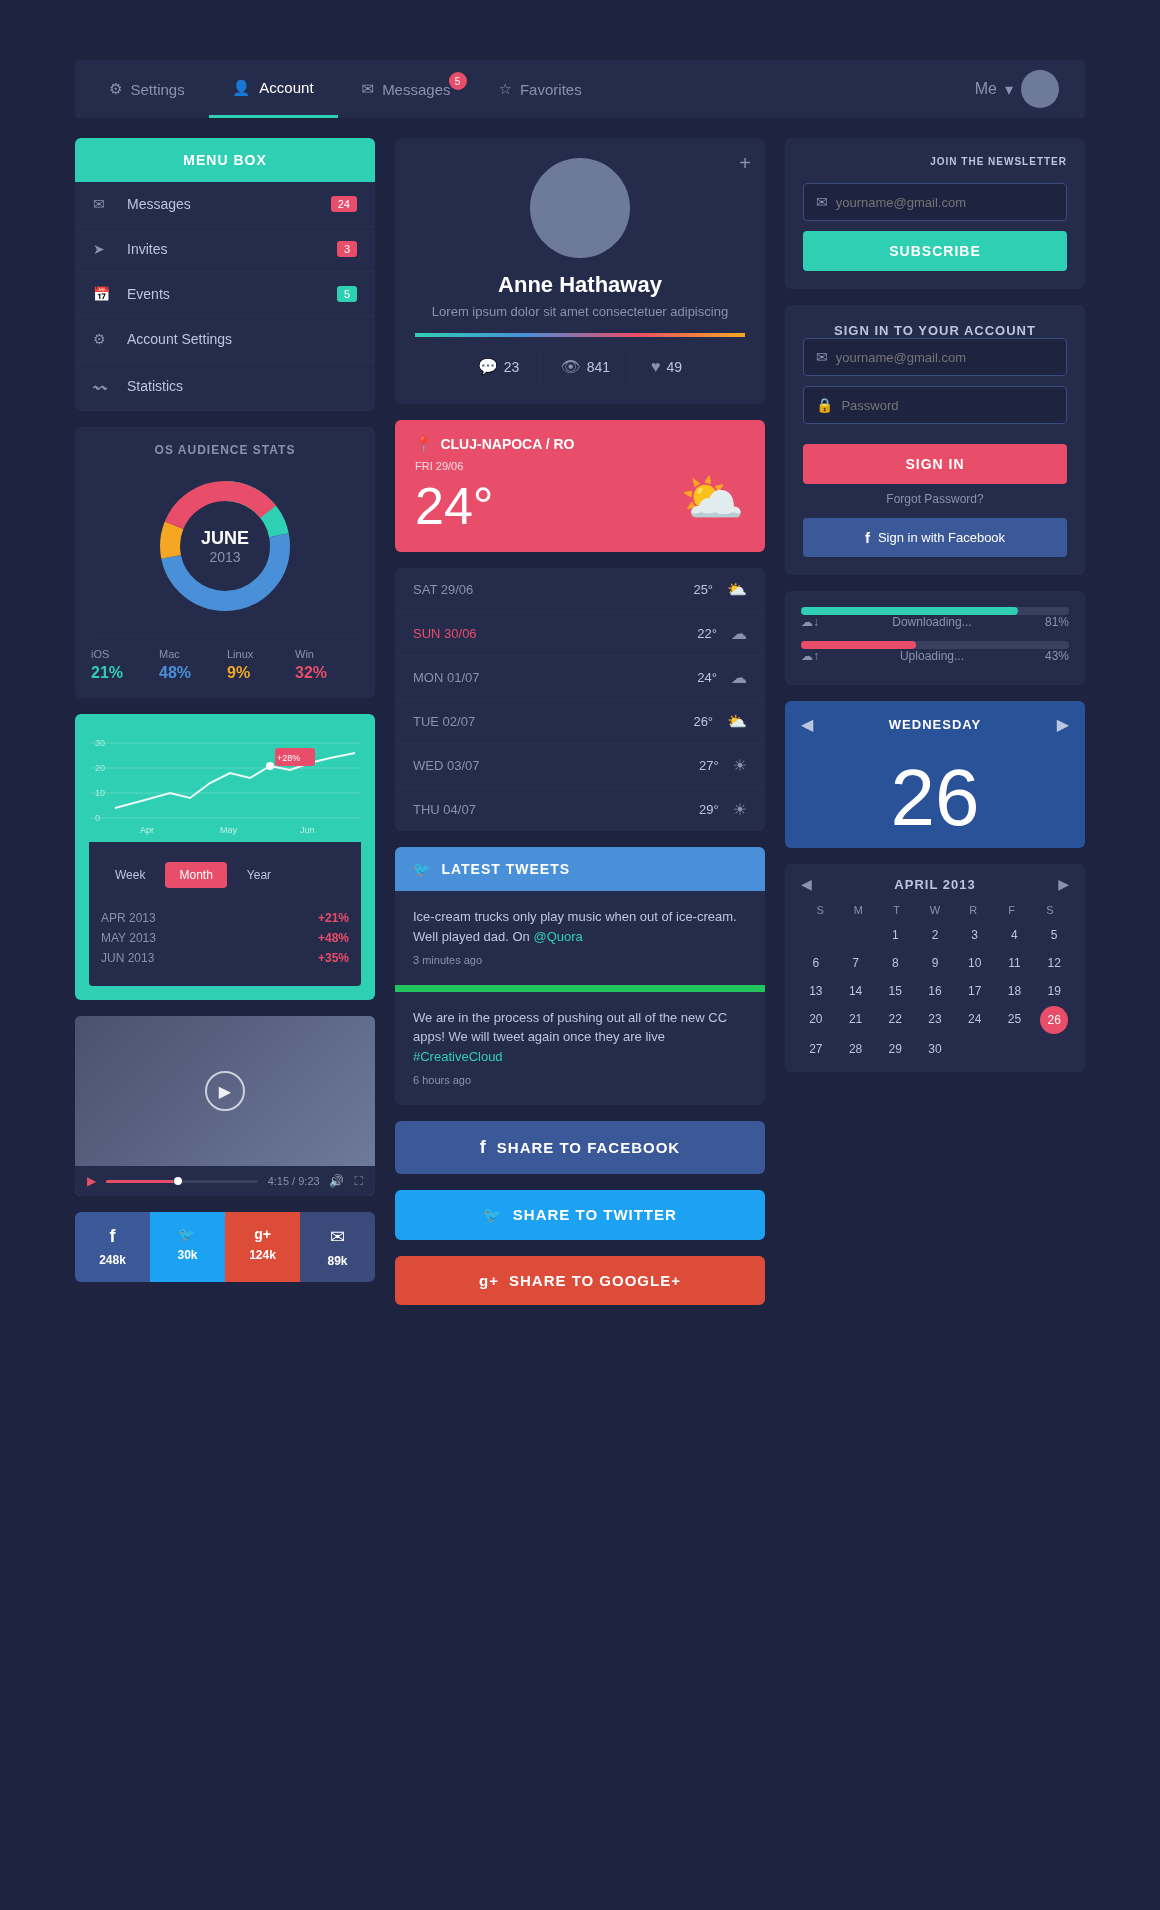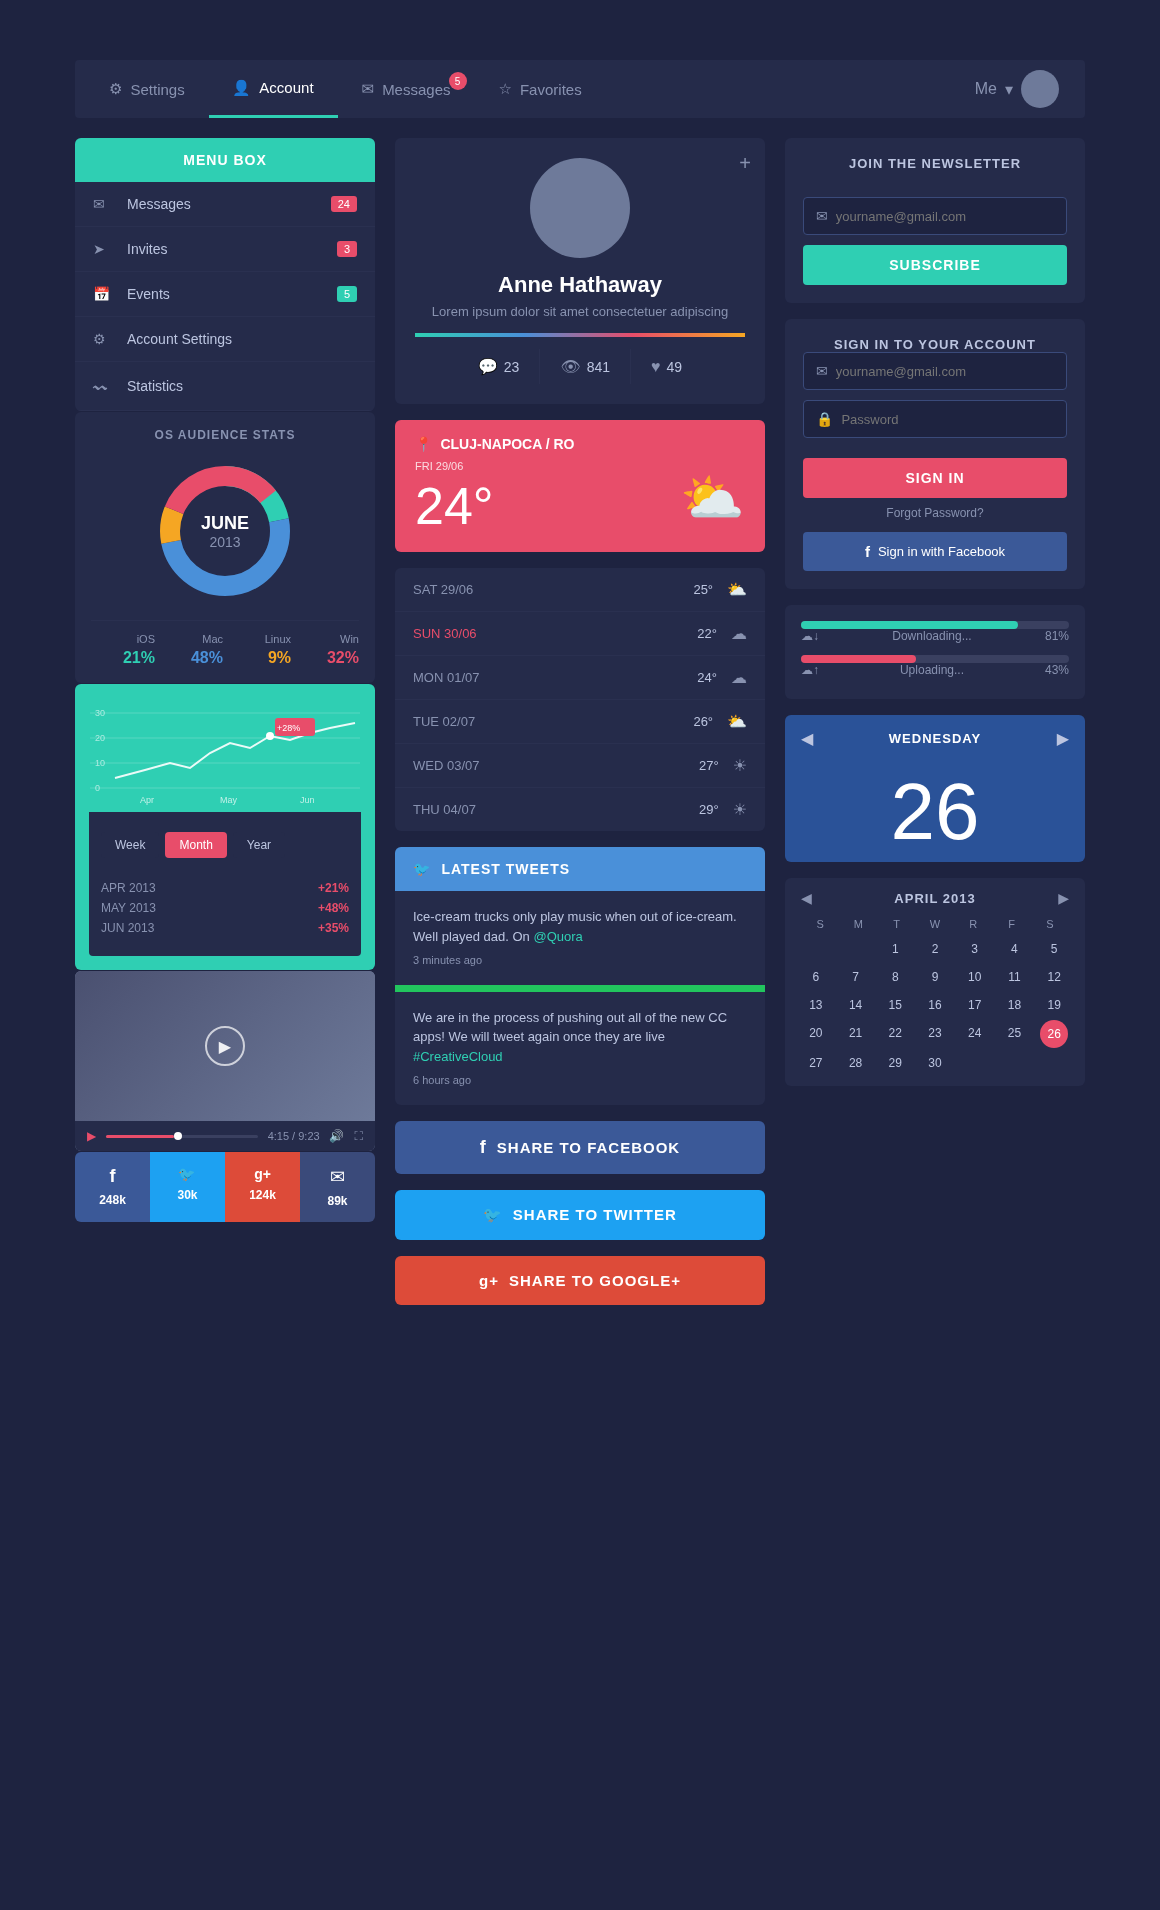--- a/index.html
+++ b/index.html
@@ -66,21 +66,21 @@
     }
 
     
     .main-grid {
       display: grid;
       grid-template-columns: 300px 1fr 300px;
       gap: 20px;
     }
 
     
-    .left-col { display: flex; flex-direction: column; gap: 1px; }
+    .left-col { display: flex; flex-direction: column; gap: 16px; }
 
     
     .menu-box {
       background: #252b4a;
       border-radius: 6px;
       overflow: hidden;
     }
     .menu-box-header {
       background: #2fcfb3;
       text-align: center;
@@ -133,21 +133,21 @@
     }
     .donut-center .month { font-size: 18px; font-weight: 700; }
     .donut-center .year { font-size: 14px; color: #8892b0; }
     .os-bars {
       display: grid;
       grid-template-columns: repeat(4, 1fr);
       border-top: 1px solid #2a3050;
       padding-top: 12px;
       gap: 4px;
     }
-    .os-bar-item { text-align: right; }
+    .os-bar-item { text-align: left; }
     .os-bar-label { font-size: 11px; color: #8892b0; }
     .os-bar-val { font-size: 16px; font-weight: 700; margin-top: 4px; }
     .color-ios { color: #2fcfb3; }
     .color-mac { color: #4a90d9; }
     .color-linux { color: #f5a623; }
     .color-win { color: #e84d6a; }
 
     
     .line-chart-box {
       background: #2fcfb3;
@@ -422,25 +422,25 @@
     
     .right-col { display: flex; flex-direction: column; gap: 16px; }
 
     
     .newsletter-box {
       background: #252b4a;
       border-radius: 6px;
       padding: 18px;
     }
     .nl-title {
-      text-align: center;
-      font-size: 13px;
-      font-weight: 700;
-      letter-spacing: 1px;
-      margin-bottom: 26px;
+      text-align: right;
+      font-size: 10px;
+      font-weight: 700;
+      letter-spacing: 1px;
+      margin-bottom: 16px;
       color: #bcc5e0;
     }
     .input-field {
       display: flex;
       align-items: center;
       background: #1e2340;
       border: 1px solid #3a4a7a;
       border-radius: 4px;
       padding: 10px 12px;
       margin-bottom: 10px;

